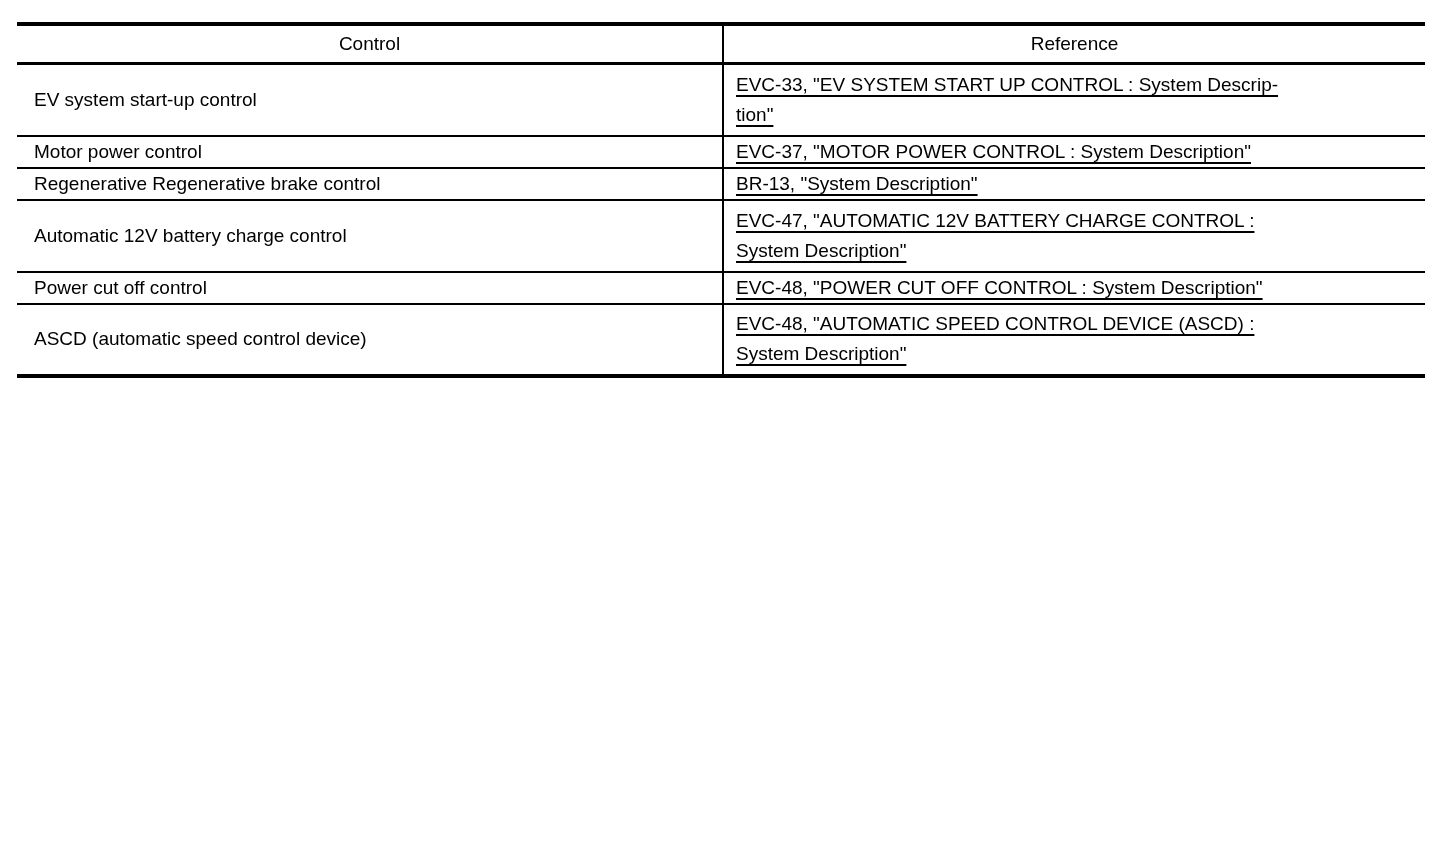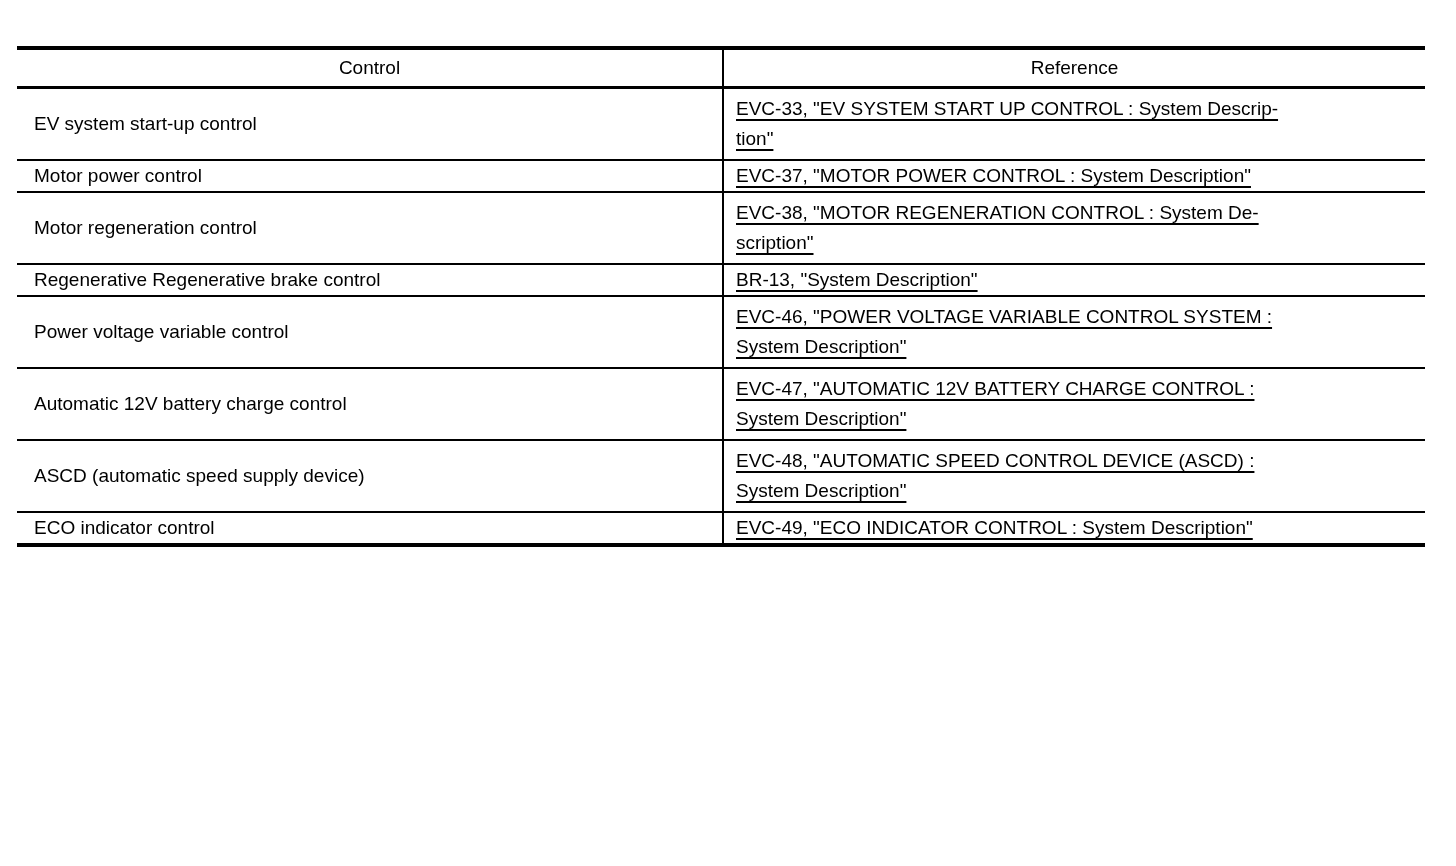--- a/index.html
+++ b/index.html
@@ -22,21 +22,20 @@
     position: absolute;
     left: 17px;
     top: 22px;
     width: 1408px;
     border-collapse: collapse;
     table-layout: fixed;
     border-top: 4px solid #000000;
     border-bottom: 4px solid #000000;
     font-size: 19px;
     color: #000000;
-    margin-top: 24px;
   }
   .ref-table col.col-control   { width: 706px; }
   .ref-table col.col-reference { width: 702px; }
   .ref-table th {
     font-weight: normal;
     text-align: center;
     vertical-align: middle;
     height: 36px;
     border-bottom: 3px solid #000000;
     padding: 0;
@@ -99,67 +98,49 @@
         </td>
       </tr>
       <tr class="row-short">
         <td class="control-cell">Motor power control</td>
         <td class="reference-cell">
           <a class="ref-link">
             <span class="ref-line">EVC-37, "MOTOR POWER CONTROL : System Description"</span>
           </a>
         </td>
       </tr>
-      <tr class="row-tall">
-        <td class="control-cell">Motor regeneration control</td>
-        <td class="reference-cell">
-          <a class="ref-link">
-            <span class="ref-line">EVC-38, "MOTOR REGENERATION CONTROL : System De-</span>
-            <span class="ref-line">scription"</span>
-          </a>
-        </td>
-      </tr>
       <tr class="row-short">
         <td class="control-cell">Regenerative Regenerative brake control</td>
         <td class="reference-cell">
           <a class="ref-link">
             <span class="ref-line">BR-13, "System Description"</span>
-          </a>
-        </td>
-      </tr>
-      <tr class="row-tall">
-        <td class="control-cell">Power voltage variable control</td>
-        <td class="reference-cell">
-          <a class="ref-link">
-            <span class="ref-line">EVC-46, "POWER VOLTAGE VARIABLE CONTROL SYSTEM :</span>
-            <span class="ref-line">System Description"</span>
           </a>
         </td>
       </tr>
       <tr class="row-tall">
         <td class="control-cell">Automatic 12V battery charge control</td>
         <td class="reference-cell">
           <a class="ref-link">
             <span class="ref-line">EVC-47, "AUTOMATIC 12V BATTERY CHARGE CONTROL :</span>
             <span class="ref-line">System Description"</span>
           </a>
         </td>
       </tr>
+      <tr class="row-short">
+        <td class="control-cell">Power cut off control</td>
+        <td class="reference-cell">
+          <a class="ref-link">
+            <span class="ref-line">EVC-48, "POWER CUT OFF CONTROL : System Description"</span>
+          </a>
+        </td>
+      </tr>
       <tr class="row-tall">
-        <td class="control-cell">ASCD (automatic speed supply device)</td>
+        <td class="control-cell">ASCD (automatic speed control device)</td>
         <td class="reference-cell">
           <a class="ref-link">
             <span class="ref-line">EVC-48, "AUTOMATIC SPEED CONTROL DEVICE (ASCD) :</span>
             <span class="ref-line">System Description"</span>
-          </a>
-        </td>
-      </tr>
-      <tr class="row-short">
-        <td class="control-cell">ECO indicator control</td>
-        <td class="reference-cell">
-          <a class="ref-link">
-            <span class="ref-line">EVC-49, "ECO INDICATOR CONTROL : System Description"</span>
           </a>
         </td>
       </tr>
     </tbody>
   </table>
 </div>
 
 </body></html>

